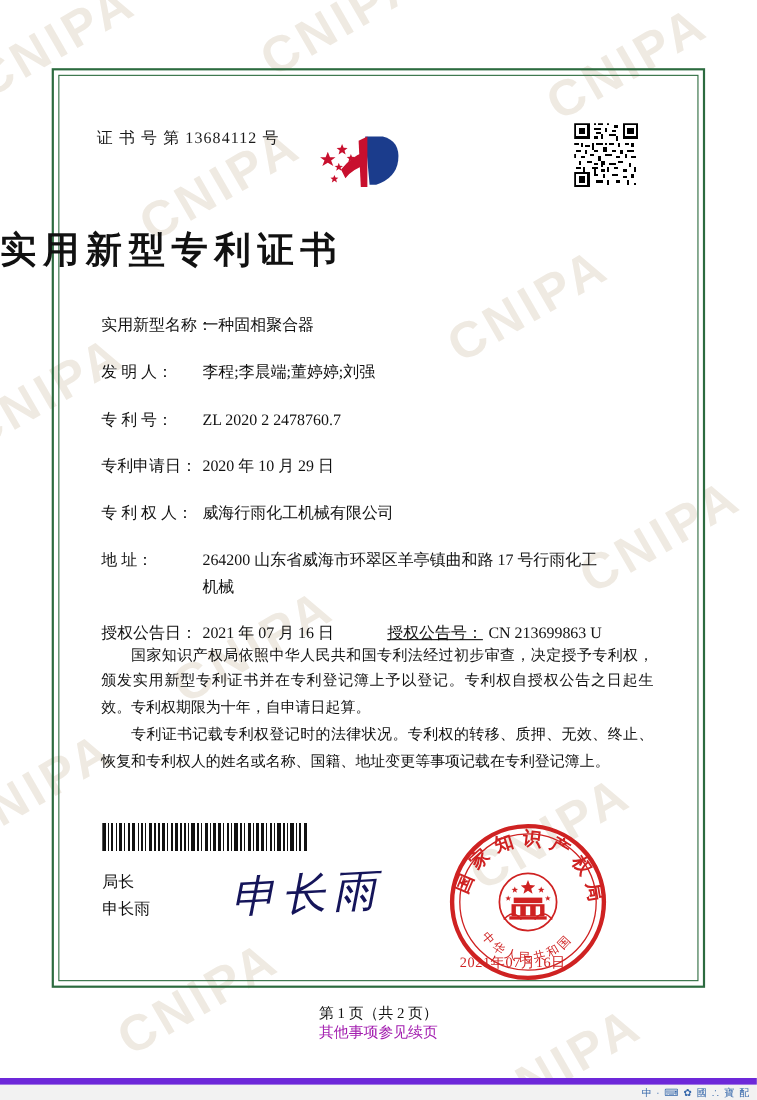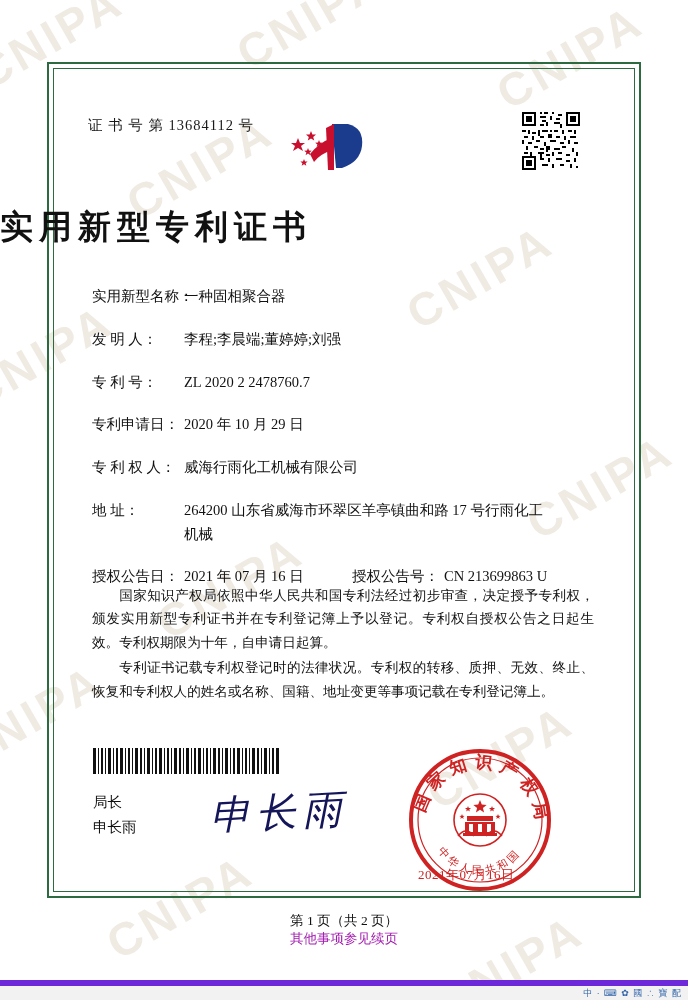--- a/index.html
+++ b/index.html
@@ -132,21 +132,21 @@
   .val-indent {
     margin-left: 92px;
   }
   .row-2col {
     display: flex;
     margin-bottom: 18px;
     align-items: center;
   }
   .col-a { width: 260px; display: flex; }
   .col-b { display: flex; }
-  .col-b .lbl { width: 92px; }
+  .col-b .lbl { width: 92px; text-decoration: underline; }
 
   
   .paras {
     position: absolute;
     left: 92px;
     top: 584px;
     width: 502px;
     font-size: 13.6px;
     line-height: 1.72;
     color: #111;

